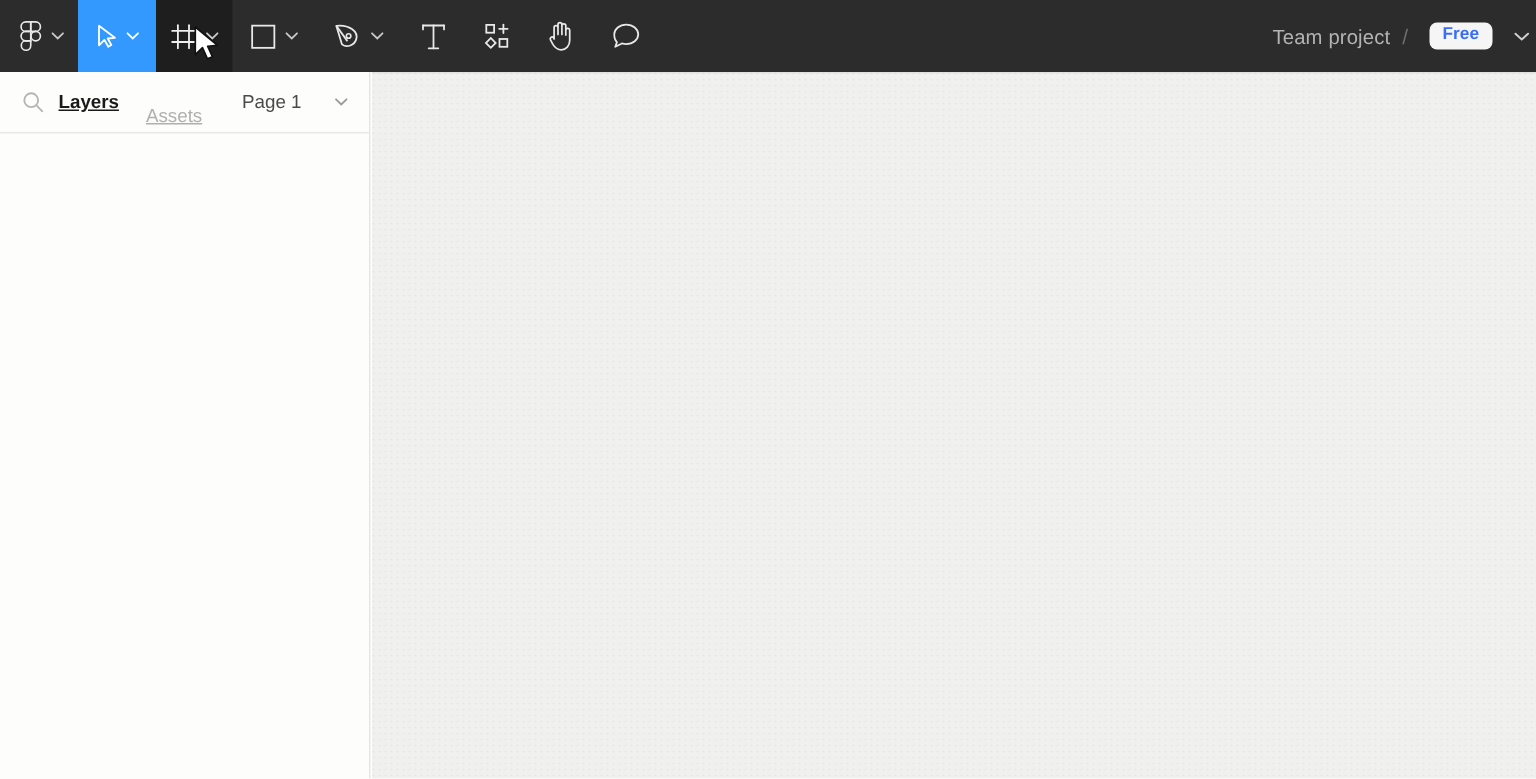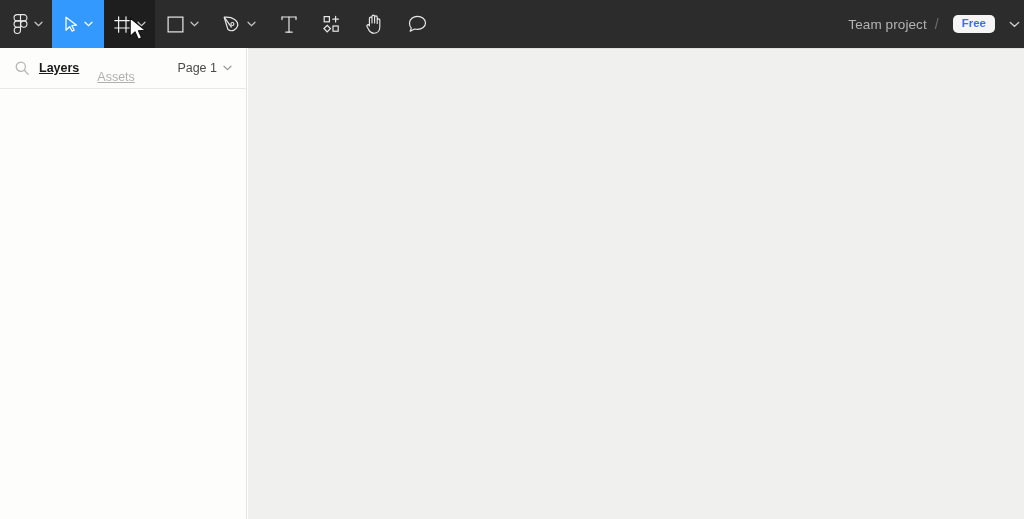--- a/index.html
+++ b/index.html
@@ -160,21 +160,21 @@
     cursor: default;
     text-decoration: underline;
   }
   .tab-active { color: #1a1a1a; font-weight: bold; }
   .tab-inactive { color: #b0b0b0; margin-top: 18px; }
   .page-select {
     position: absolute;
     right: 14px;
     display: flex;
     align-items: center;
-    gap: 6px;
+    gap: 22px;
     cursor: default;
   }
   .page-label {
     font-size: 12.5px;
     color: #4a4a4a;
     white-space: nowrap;
   }
   .sidebar-body {
     height: 429px;
     background: #fdfdfb;

